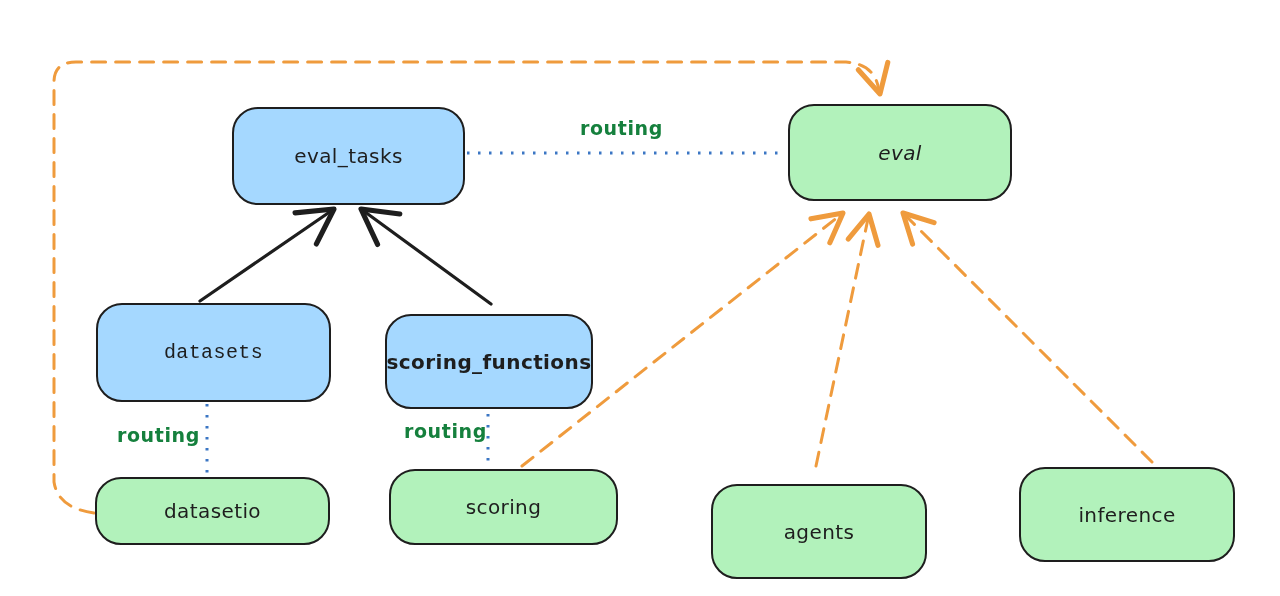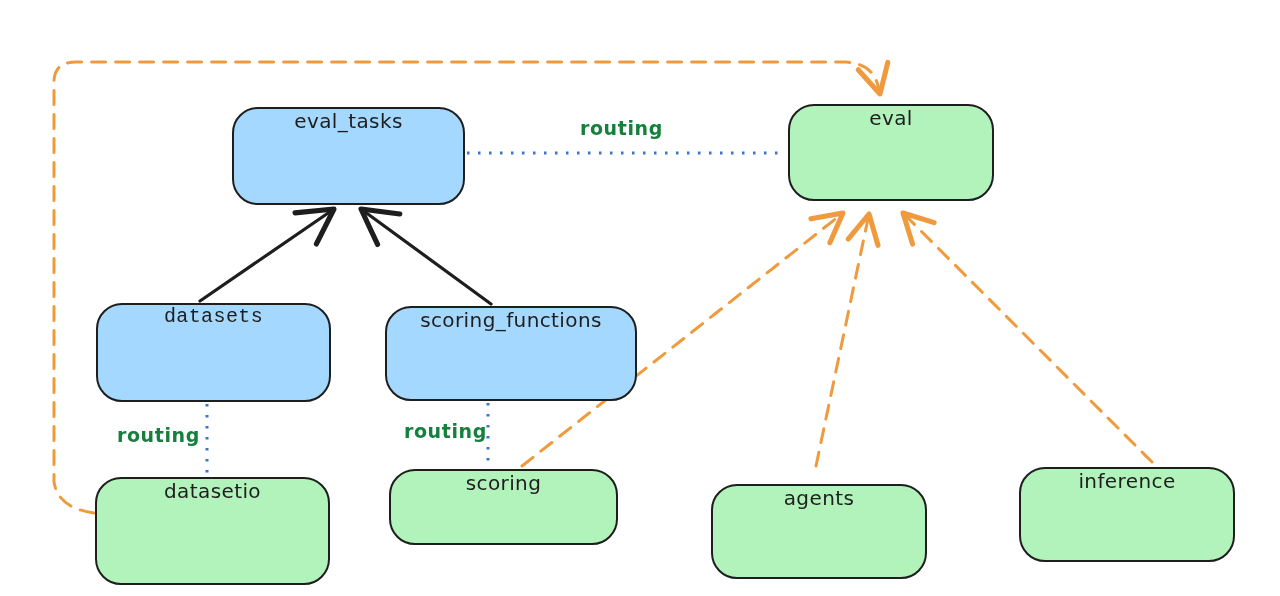--- a/index.html
+++ b/index.html
@@ -19,33 +19,34 @@
     position: absolute;
     left: 0; top: 0;
     width: 1280px; height: 596px;
   }
   .node {
     position: absolute;
     box-sizing: border-box;
     border: 2.5px solid #1e1e1e;
     border-radius: 26px;
     display: flex;
+    align-items: center;
     justify-content: center;
     font-size: 20px;
     letter-spacing: 0.4px;
     color: #1e1e1e;
   }
   .node.blue  { background: #a5d8ff; }
   .node.green { background: #b2f2bb; }
 
   .node-eval_tasks        { left: 232px; top: 107px; width: 233px; height: 98px; }
-  .node-eval              { left: 788px; top: 104px; width: 206px; height: 97px; }
+  .node-eval              { left: 788px; top: 104px; width: 224px; height: 97px; font-style: italic; }
   .node-datasets          { left:  96px; top: 303px; width: 235px; height: 99px; font-family: Liberation Mono, monospace; }
-  .node-scoring_functions { left: 385px; top: 306px; width: 252px; height: 95px; }
-  .node-datasetio         { left:  95px; top: 477px; width: 235px; height: 108px; }
+  .node-scoring_functions { left: 385px; top: 314px; width: 208px; height: 95px; font-weight: bold; }
+  .node-datasetio         { left:  95px; top: 477px; width: 235px; height: 68px; }
   .node-scoring           { left: 389px; top: 469px; width: 229px; height: 76px; }
   .node-agents            { left: 711px; top: 484px; width: 216px; height: 95px; }
   .node-inference         { left: 1019px; top: 467px; width: 216px; height: 95px; }
 
   .edge-label {
     position: absolute;
     color: #15803d;
     font-weight: 700;
     font-size: 19px;
     letter-spacing: 0.6px;

